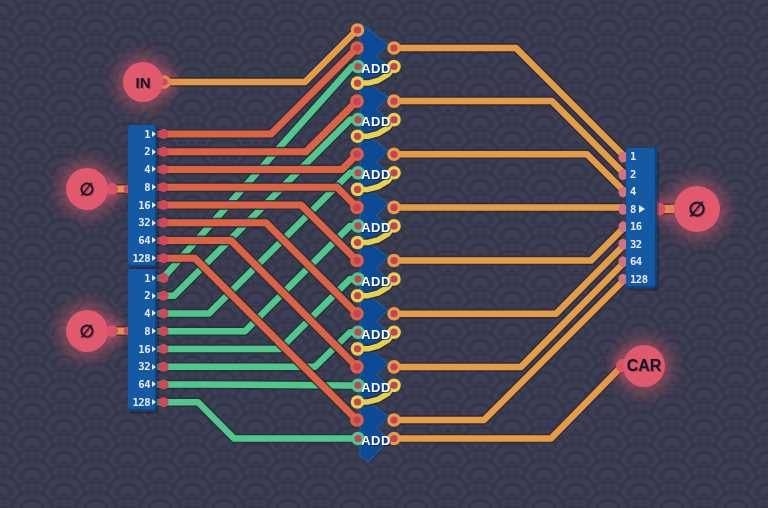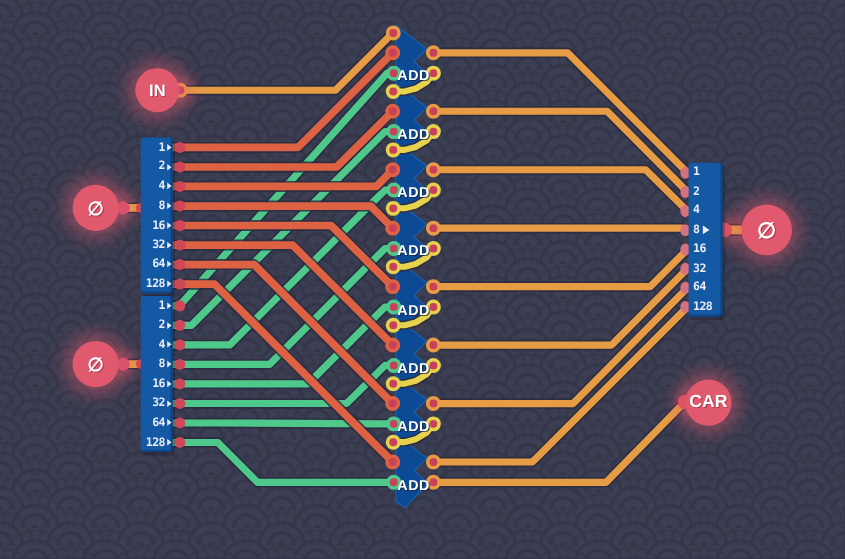--- a/index.html
+++ b/index.html
@@ -39,21 +39,21 @@
     position:absolute;left:359px;width:34px;height:14px;z-index:3;text-align:center;
     color:#fff;font-weight:bold;font-size:13px;line-height:14px;letter-spacing:.5px;
     text-shadow:1px 1px 0 rgba(18,24,48,.65);
     margin-top:13px;
   }
   .node{
     position:absolute;z-index:2;border-radius:50%;
     background:var(--node-pink,#e0596c);
     box-shadow:0 0 16px 7px rgba(224,89,108,.5);
     display:flex;align-items:center;justify-content:center;
-    color:#ffffff;font-weight:bold;
+    color:#0f172a;font-weight:bold;
     text-shadow:1px 1px 0 rgba(120,25,45,.45);
   }
 </style>
 </head>
 <body>
 
 <div class="stage">
 
   <svg id="wires" width="768" height="508" viewBox="0 0 768 508">
     <defs>

